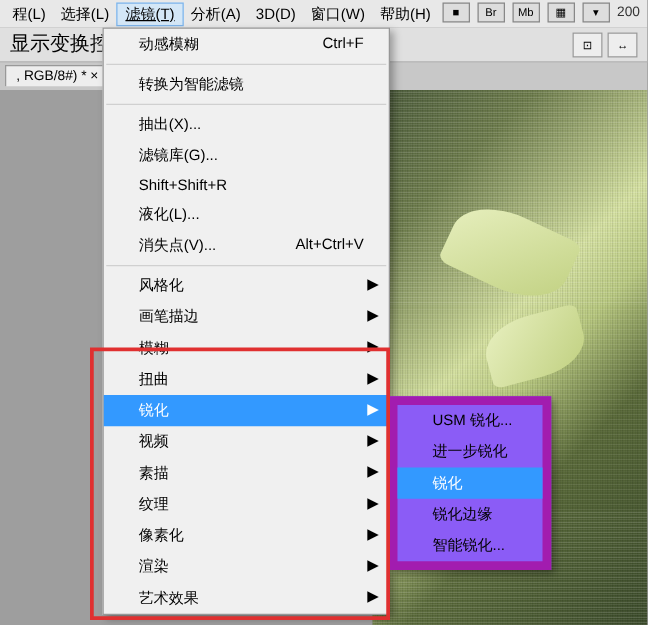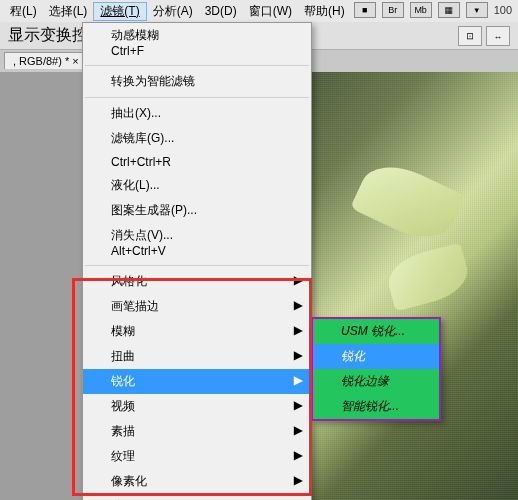--- a/index.html
+++ b/index.html
@@ -14,25 +14,25 @@
 .tabbar{background:#c8c8c8;height:22px;padding:2px 4px 0 4px;}
 .tab{background:#eee;border:1px solid #999;border-bottom:none;padding:2px 8px;display:inline-block;font-size:11px;}
 .canvas-area{background:#9e9e9e;position:relative;height:428px;}
 .noisy-img{position:absolute;right:0;top:0;width:220px;height:428px;background:linear-gradient(135deg,#4a5a3a 0%,#6b7a4a 20%,#d4e0a0 45%,#b8c880 55%,#5a6a3a 70%,#3a4a2a 100%);}
 .noisy-img::before{content:"";position:absolute;inset:0;background:repeating-linear-gradient(0deg,rgba(255,255,255,0.15) 0px,transparent 1px,transparent 2px),repeating-linear-gradient(90deg,rgba(0,0,0,0.1) 0px,transparent 1px,transparent 2px);}
 .leaf{position:absolute;background:linear-gradient(135deg,#e8f0c0,#c0d080);border-radius:50% 10% 50% 10%;}
 .leaf1{width:100px;height:60px;top:100px;left:60px;transform:rotate(25deg);}
 .leaf2{width:80px;height:50px;top:180px;left:90px;transform:rotate(-15deg);}
 .leaf3{width:70px;height:45px;top:260px;left:50px;transform:rotate(40deg);}
 .dropdown{position:absolute;top:22px;left:82px;width:230px;background:#f0f0f0;border:1px solid #979797;box-shadow:3px 3px 6px rgba(0,0,0,0.3);}
-.menu-item{padding:4px 20px 4px 28px;display:flex;justify-content:space-between;cursor:default;position:relative;flex-direction:column;}
+.menu-item{padding:4px 20px 4px 28px;display:flex;justify-content:space-between;cursor:default;position:relative;}
 .menu-item.highlighted{background:#3399ff;color:#fff;}
 .menu-item .arrow{position:absolute;right:8px;}
 .menu-sep{height:1px;background:#d0d0d0;margin:3px 2px;}
-.submenu{position:absolute;top:317px;left:311px;width:130px;background:#22c55e;border:2px solid #a21caf;box-shadow:3px 3px 6px rgba(0,0,0,0.3);font-style:italic;}
+.submenu{position:absolute;top:317px;left:311px;width:130px;background:#8b5cf6;border:7px solid #a21caf;box-shadow:3px 3px 6px rgba(0,0,0,0.3);}
 .redbox{position:absolute;border:3px solid #e03030;pointer-events:none;top:278px;left:72px;width:240px;height:218px;}
 .top-icons{position:absolute;top:2px;right:6px;display:flex;gap:6px;align-items:center;}
 .top-ico{width:22px;height:16px;border:1px solid #888;background:#ddd;display:flex;align-items:center;justify-content:center;font-size:9px;}
 .zoom{font-size:11px;color:#333;}
 </style>
 </head>
 <body>
 
 <div class="menubar">
     <span class="menubar-item">程(L)</span>
@@ -42,21 +42,21 @@
     <span class="menubar-item">3D(D)</span>
     <span class="menubar-item">窗口(W)</span>
     <span class="menubar-item">帮助(H)</span>
   </div>
 <div class="top-icons">
   <span class="top-ico">■</span>
   <span class="top-ico">Br</span>
   <span class="top-ico">Mb</span>
   <span class="top-ico">▦</span>
   <span class="top-ico">▾</span>
-  <span class="zoom">100</span>
+  <span class="zoom">200</span>
 </div>
 <div class="toolbar">
   <span class="toolbar-label">显示变换控件</span>
   <div class="toolbar-right">
     <span class="tb-btn">⊡</span>
     <span class="tb-btn">↔</span>
   </div>
 </div>
 <div class="tabbar">
   <span class="tab">, RGB/8#) * ×</span>
@@ -79,27 +79,24 @@
       <span>转换为智能滤镜</span>
     </div>
     <div class="menu-sep"></div>
     <div class="menu-item">
       <span>抽出(X)...</span>
     </div>
     <div class="menu-item">
       <span>滤镜库(G)...</span>
     </div>
     <div class="menu-item">
-      <span>Ctrl+Ctrl+R</span>
+      <span>Shift+Shift+R</span>
     </div>
     <div class="menu-item">
       <span>液化(L)...</span>
-    </div>
-    <div class="menu-item">
-      <span>图案生成器(P)...</span>
     </div>
     <div class="menu-item">
       <span>消失点(V)...</span>
       <span>Alt+Ctrl+V</span>
     </div>
     <div class="menu-sep"></div>
     <div class="menu-item">
       <span>风格化</span>
       <span class="arrow">▶</span>
     </div>
@@ -141,20 +138,23 @@
     </div>
     <div class="menu-item">
       <span>艺术效果</span>
       <span class="arrow">▶</span>
     </div>
   </div>
 <div class="submenu">
     <div class="menu-item">
       <span>USM 锐化...</span>
     </div>
+    <div class="menu-item">
+      <span>进一步锐化</span>
+    </div>
     <div class="menu-item highlighted">
       <span>锐化</span>
     </div>
     <div class="menu-item">
       <span>锐化边缘</span>
     </div>
     <div class="menu-item">
       <span>智能锐化...</span>
     </div>
   </div>

